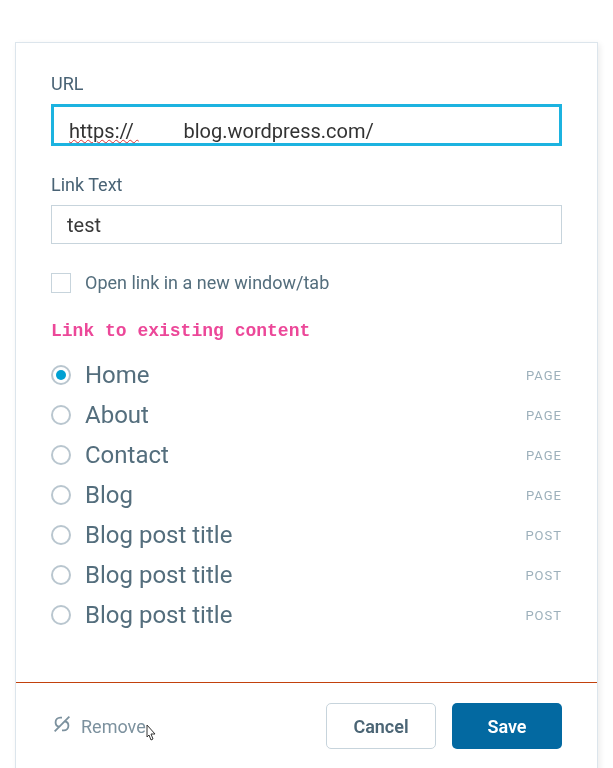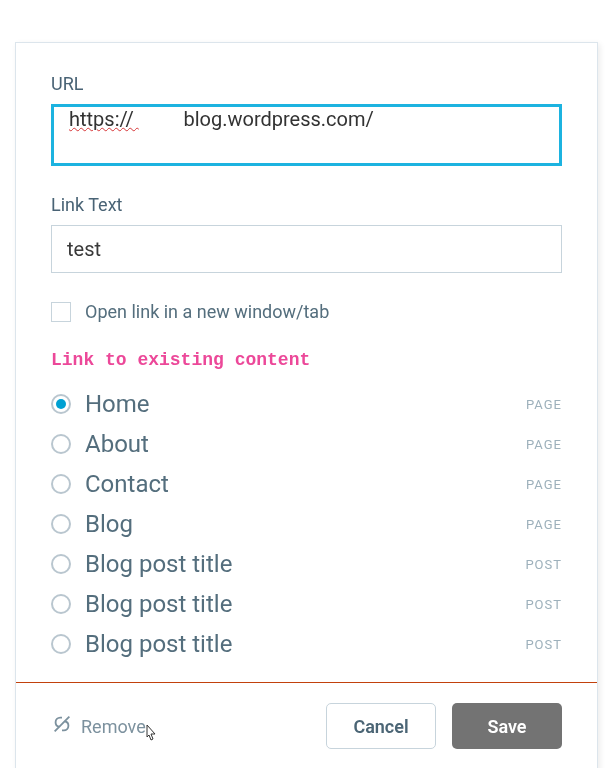--- a/index.html
+++ b/index.html
@@ -22,37 +22,37 @@
     margin-top: 27px;
   }
   .field-label {
     color: #496375;
     font-size: 18px;
     font-weight: 400;
     margin-bottom: 10px;
   }
   .url-display {
     width: 100%;
-    height: 62px;
+    height: 42px;
     border: 3px solid #1cb3e0;
     font-size: 20px;
     color: #333;
     padding: 0 15px;
     margin-bottom: 28px;
     display: flex;
-    align-items: flex-start;
+    align-items: flex-end;
     white-space: pre;
   }
   .squiggle {
     text-decoration: underline wavy #d63638;
     text-decoration-thickness: 1px;
   }
   .text-input {
     width: 100%;
-    height: 48px;
+    height: 39px;
     border: 1px solid #c7d4dc;
     outline: none;
     font-size: 20px;
     color: #3a3a3a;
     padding: 12px 15px;
     margin-bottom: 28px;
     font-family: inherit;
   }
   .checkbox-row {
     display: flex;
@@ -167,21 +167,21 @@
     border: none;
     font-family: inherit;
   }
   .btn-cancel {
     background: #fff;
     border: 1px solid #c7d4dc;
     color: #4b6575;
     min-width: 110px;
   }
   .btn-save {
-    background: #737373;
+    background: #0369a1;
     color: #fff;
     min-width: 110px;
   }
 </style>
 </head>
 <body>
 
 <div class="dialog">
 
   <div class="field-label">URL</div>

